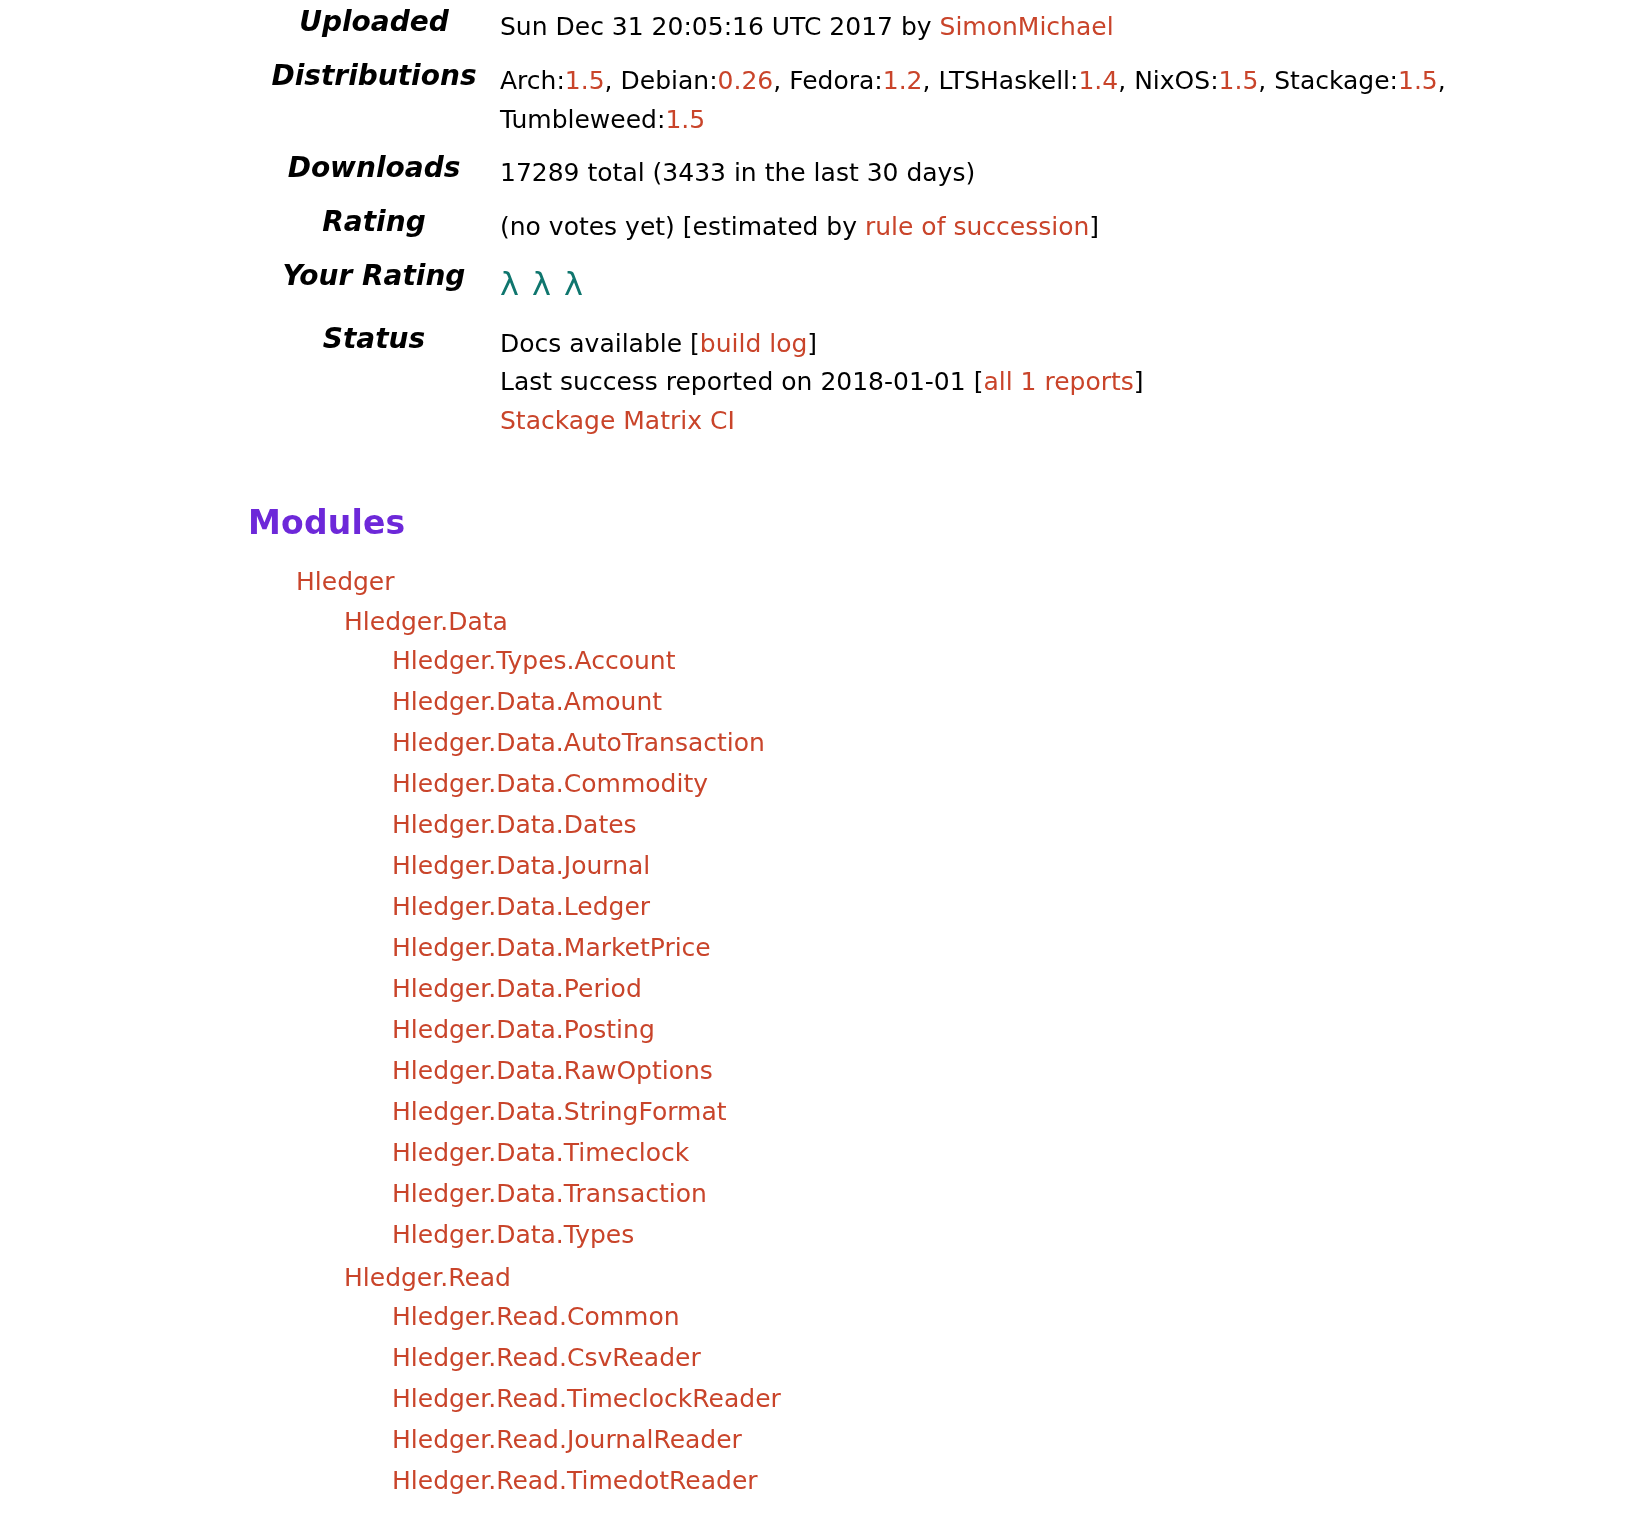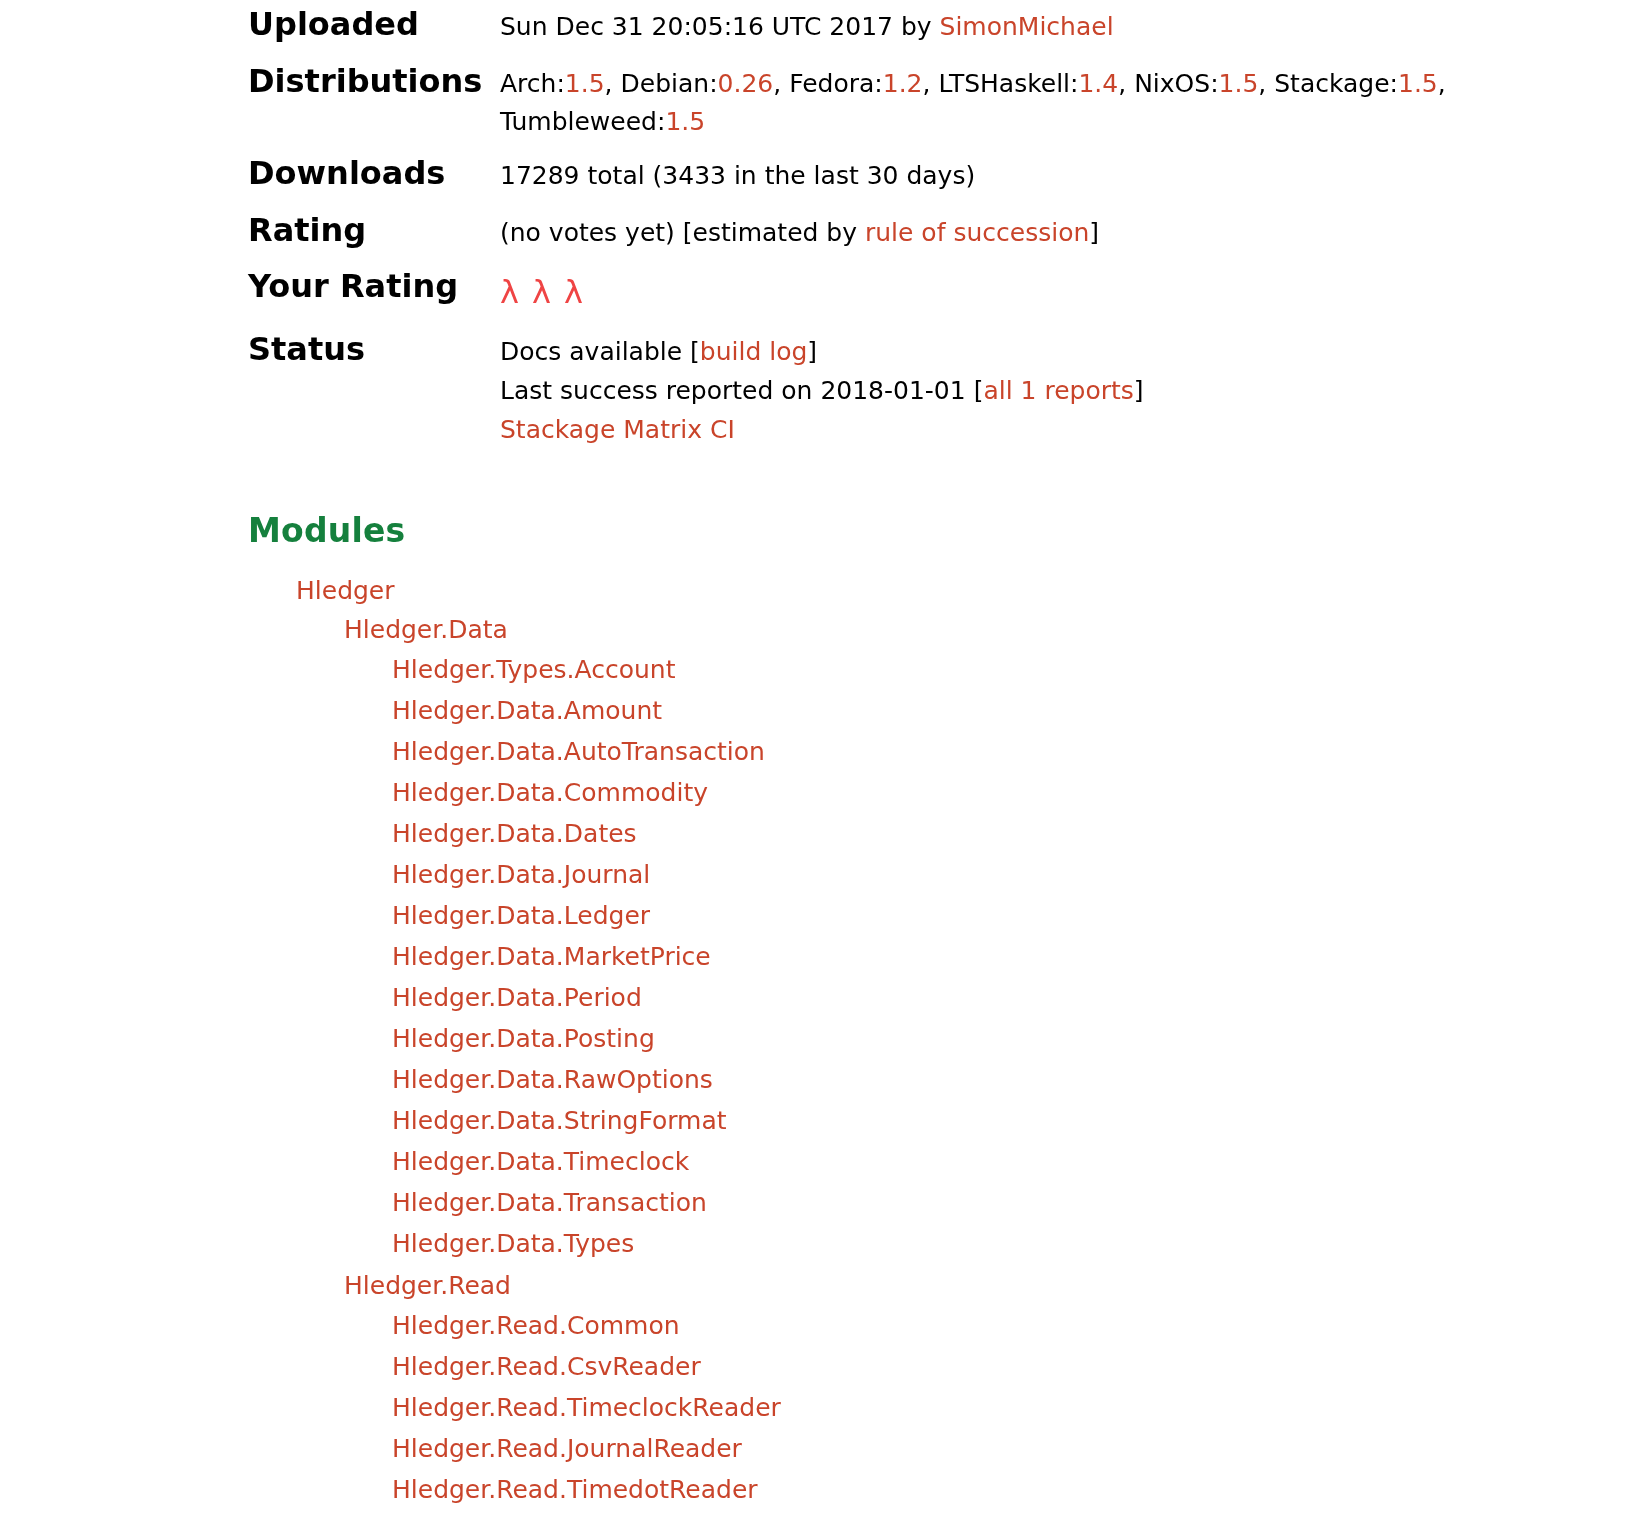--- a/index.html
+++ b/index.html
@@ -23,53 +23,54 @@
   }
   .page {
     padding: 0;
   }
   table.props {
     border-collapse: collapse;
     margin: 0;
     width: 100%;
   }
   table.props th {
-    text-align: left;
+    text-align: center;
     vertical-align: top;
     font-weight: bold;
     width: 252px;
     padding: 0 0 10px 0;
     padding-left: 248px;
     white-space: nowrap;
-    font-size: 32px;
+    font-size: 28px;
+    font-style: italic;
   }
   table.props td {
     vertical-align: top;
     padding: 8px 0 10px 0;
     font-size: 25px;
   }
   tr.tight th, tr.tight td {
     padding-bottom: 7px;
   }
   .dist-line {
     max-width: 1120px;
   }
   .rating-lambdas {
-    color: #ef4444;
+    color: #0f766e;
     font-size: 32px;
     letter-spacing: 13px;
     line-height: 1.2;
     display: inline-block;
     padding-top: 3px;
     text-align: right;
   }
   .rating-lambdas span { cursor: pointer; }
   .status-line { display: block; }
   h2.section {
-    color: #15803d;
+    color: #6d28d9;
     font-size: 33px;
     font-weight: bold;
     margin: 46px 0 14px 248px;
     letter-spacing: 0.2px;
   }
   ul.modules, ul.modules ul {
     list-style: none;
     margin: 0;
     padding: 0;
   }

